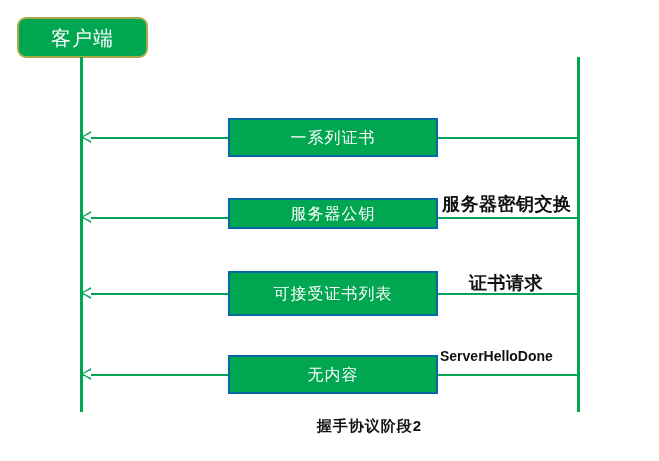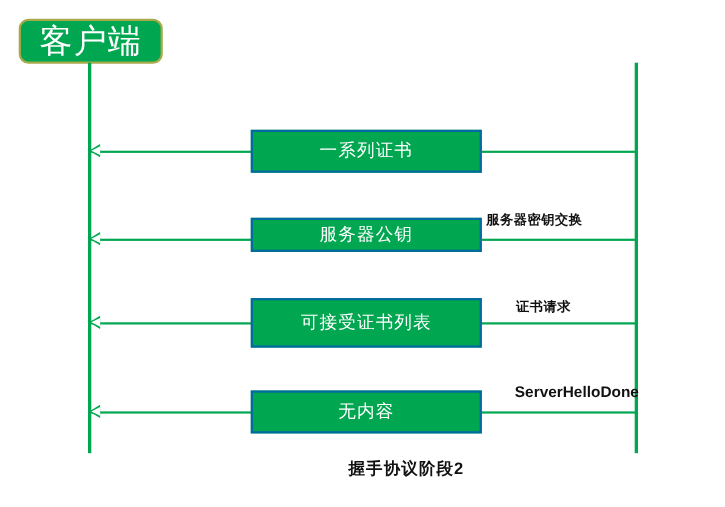--- a/index.html
+++ b/index.html
@@ -21,21 +21,21 @@
   }
 
   
   .actor-box {
     position: absolute;
     box-sizing: border-box;
     background: #00a650;
     border: 2px solid #a8aa4a;
     border-radius: 9px;
     color: #ffffff;
-    font-size: 30px;
+    font-size: 20px;
     font-weight: 400;
     display: flex;
     align-items: center;
     justify-content: center;
     letter-spacing: 1px;
     line-height: 1;
   }
   .actor-client { left: 17px;  top: 17px; width: 131px; height: 41px; }
   .actor-server { left: 518px; top: 17px; width: 120px; height: 41px; }
 
@@ -94,26 +94,26 @@
     text-align: center;
     letter-spacing: 1px;
     line-height: 1.35;
   }
   .msg-box .line2 { display: block; }
 
   
   .msg-note {
     position: absolute;
     color: #111111;
-    font-size: 12px;
+    font-size: 18px;
     font-weight: bold;
     white-space: nowrap;
     letter-spacing: 0.5px;
   }
-  .msg-note.latin { letter-spacing: 0; font-size: 14px; margin-left: 28px; }
+  .msg-note.latin { letter-spacing: 0; font-size: 14px; }
 
   
   .caption {
     position: absolute;
     left: 0;
     top: 417px;
     width: 659px;
     text-align: center;
     font-size: 15px;
     font-weight: bold;

